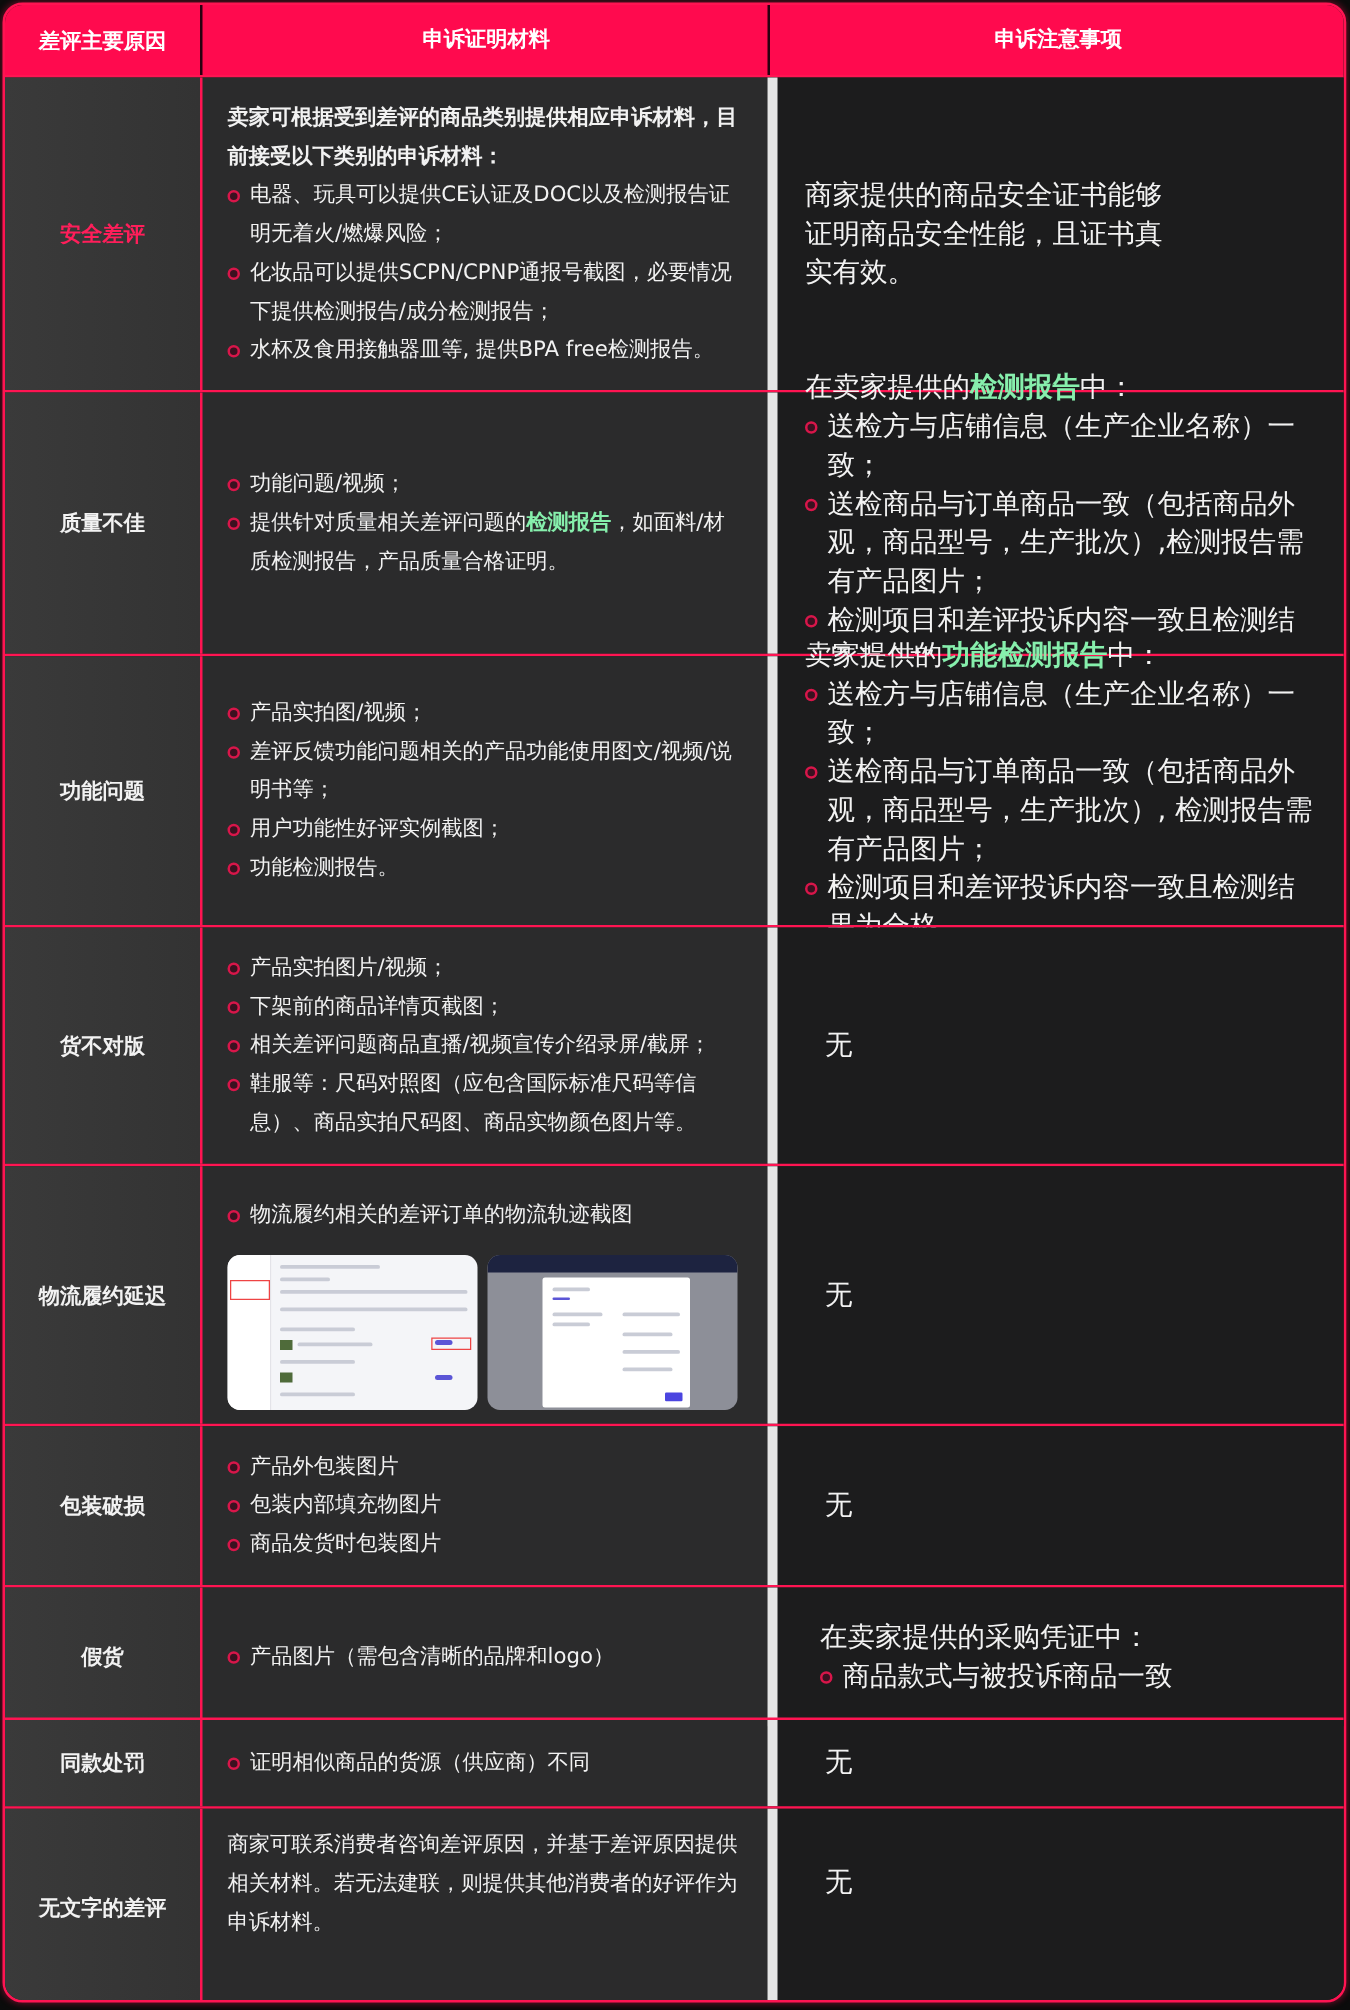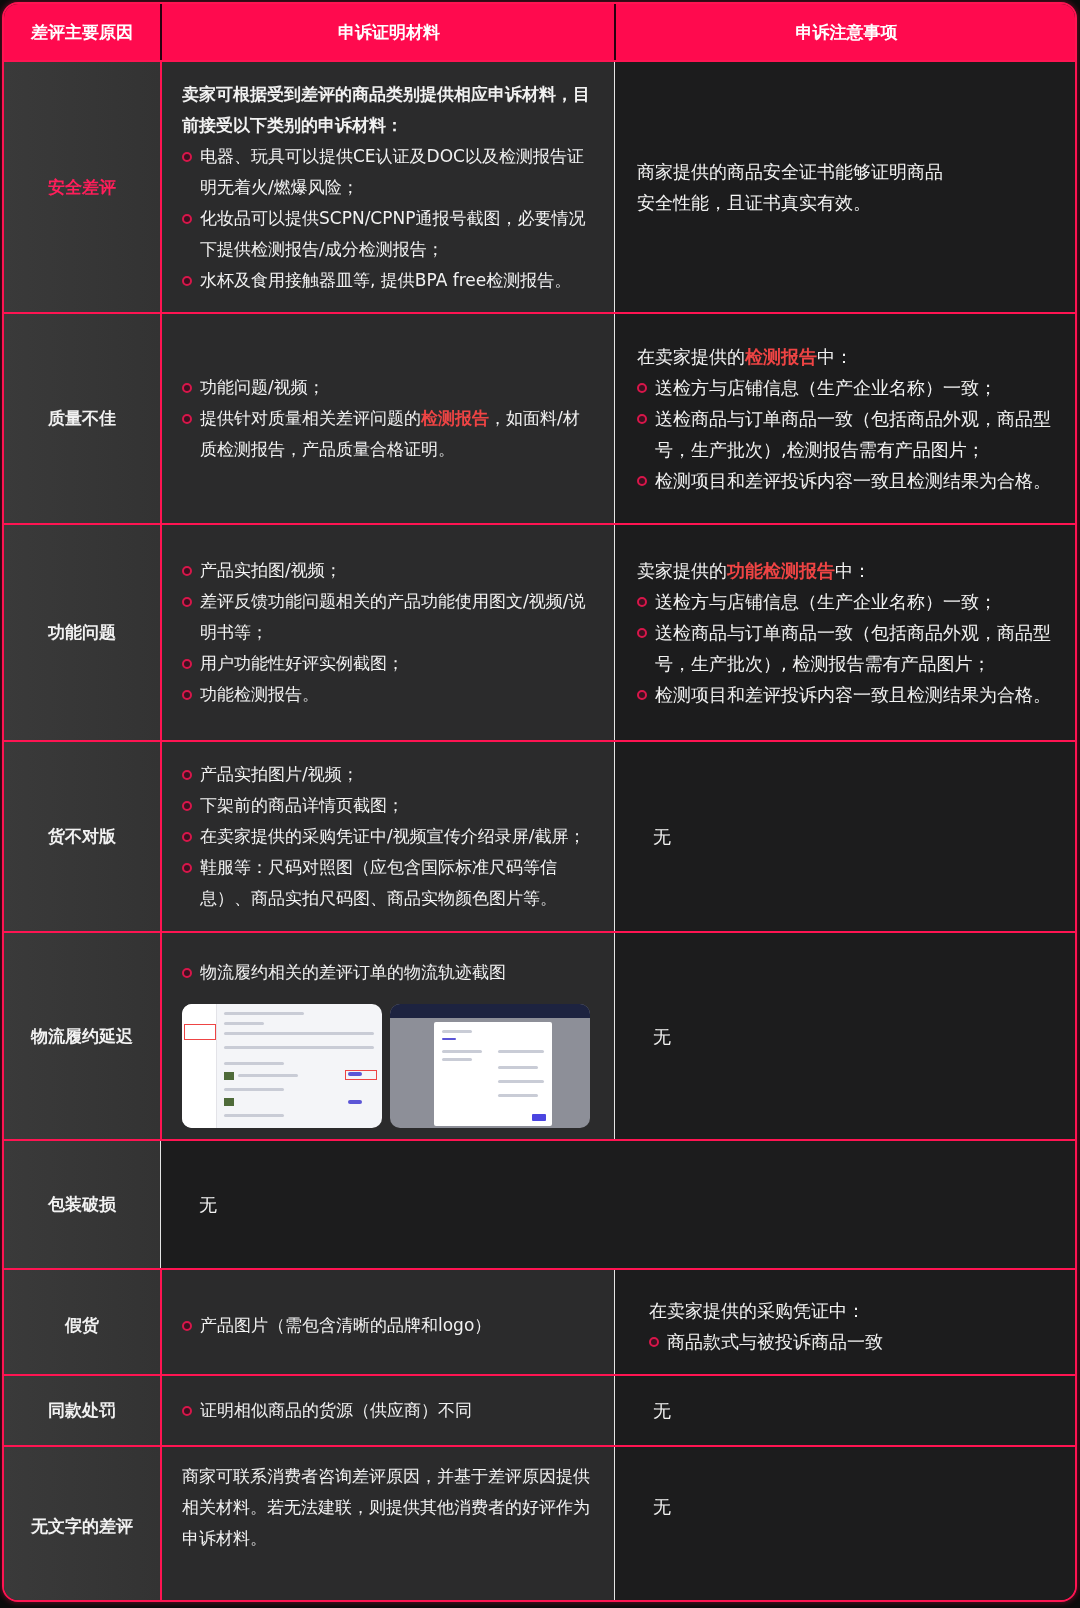--- a/index.html
+++ b/index.html
@@ -10,32 +10,32 @@
            box-sizing:border-box; background:#1c1c1d;
            box-shadow:0 0 6px rgba(255,20,82,0.45); }
   .row { position:absolute; left:0; width:100%; display:flex; box-sizing:border-box;
          border-top:2px solid #ff1452; }
   .row.header { border-top:none; background:#ff0a4e; top:0; height:56px; }
   .cell { box-sizing:border-box; height:100%; display:flex; align-items:center; }
   .c1 { width:156px; justify-content:center; text-align:center;
         background:linear-gradient(90deg,#3a3a3a,#333); font-weight:bold; font-size:17px; }
   .c2 { width:454px; border-left:2px solid #ff1452; background:#2b2b2c; padding:0 18px 0 20px;
         font-size:17px; line-height:31px; }
-  .c3 { flex:1; border-left:1px solid #e5e5e5; background:#1c1c1d; padding:0 20px 0 22px;
-        font-size:18px; line-height:31px; }
+  .c3 { flex:1; border-left:8px solid #e5e5e5; background:#1c1c1d; padding:0 20px 0 22px;
+        font-size:22px; line-height:31px; }
   .header .cell { background:transparent; font-weight:bold; font-size:17px; color:#fff;
                   justify-content:center; }
   .header .c2, .header .c3 { border-left:2px solid #2a0010; }
   .content { width:100%; }
   .bul { position:relative; padding-left:18px; }
   .bul::before { content:""; position:absolute; left:0; top:11px; width:6px; height:6px;
                  border-radius:50%; border:2px solid #d8164a; box-sizing:content-box;
                  background:#3a1120; }
   .intro-bold { font-weight:bold; }
-  .red { color:#ef4444; font-weight:bold;margin-top:34px; }
+  .red { color:#86efac; font-weight:bold;margin-top:34px; }
   .red-label { color:#ff1e5a; }
   .none { padding-left:16px; }
   .shots { display:flex; gap:8px; margin-top:16px; }
   .shot { width:200px; height:124px; border-radius:10px; overflow:hidden; position:relative; }
   .shot.light { background:#f4f5f8; }
   .shot.dark { background:#8d8f98; }
   .shot .side { position:absolute; left:0; top:0; width:34px; height:100%; background:#fff;
                 border-right:1px solid #e3e3e8; }
   .shot .line { position:absolute; height:3px; background:#c9ccd6; border-radius:2px; }
   .shot .tag { position:absolute; height:4px; background:#5b55d6; border-radius:2px; }
@@ -117,21 +117,21 @@
   </div>
 
   <div class="row" style="top:736px;height:191px;">
     <div class="cell c1">
       <span>货不对版</span>
     </div>
     <div class="cell c2">
       <div class="content">
         <div class="bul">产品实拍图片/视频；</div>
         <div class="bul">下架前的商品详情页截图；</div>
-        <div class="bul">在卖家提供的采购凭证中/视频宣传介绍录屏/截屏；</div>
+        <div class="bul">相关差评问题商品直播/视频宣传介绍录屏/截屏；</div>
         <div class="bul">鞋服等：尺码对照图（应包含国际标准尺码等信息）、商品实拍尺码图、商品实物颜色图片等。</div>
       </div>
     </div>
     <div class="cell c3">
       <div class="none">无</div>
     </div>
   </div>
 
   <div class="row" style="top:927px;height:208px;">
     <div class="cell c1">
@@ -177,20 +177,27 @@
     </div>
     <div class="cell c3">
       <div class="none">无</div>
     </div>
   </div>
 
   <div class="row" style="top:1135px;height:129px;">
     <div class="cell c1">
       <span>包装破损</span>
     </div>
+    <div class="cell c2">
+      <div class="content">
+        <div class="bul">产品外包装图片</div>
+        <div class="bul">包装内部填充物图片</div>
+        <div class="bul">商品发货时包装图片</div>
+      </div>
+    </div>
     <div class="cell c3">
       <div class="none">无</div>
     </div>
   </div>
 
   <div class="row" style="top:1264px;height:113px;">
     <div class="cell c1">
       <span>假货</span>
     </div>
     <div class="cell c2">

